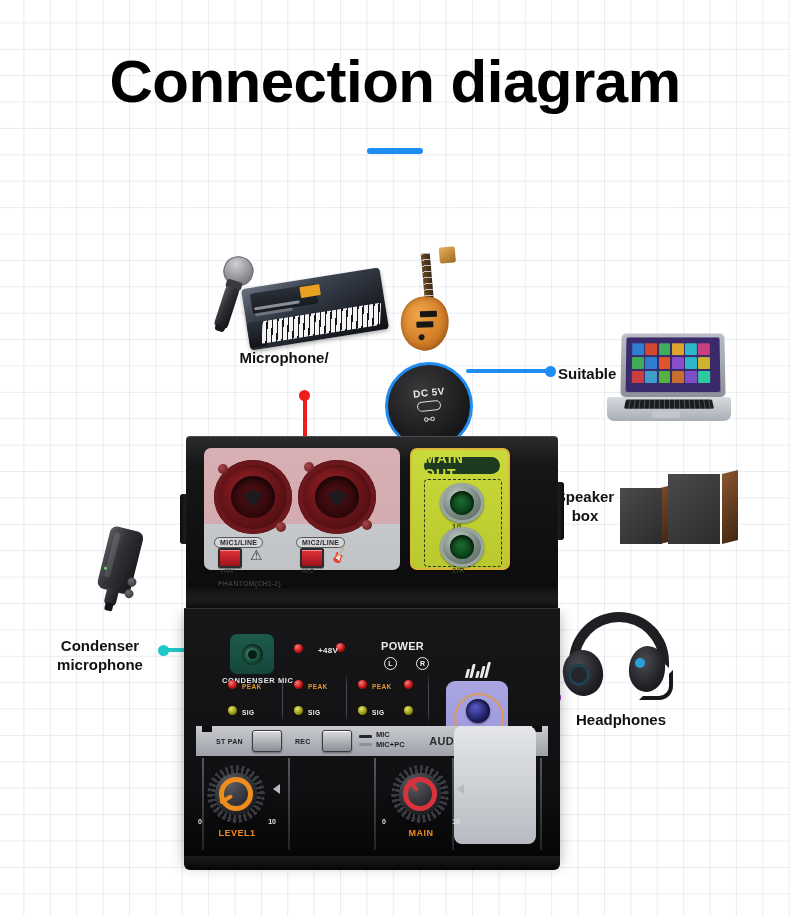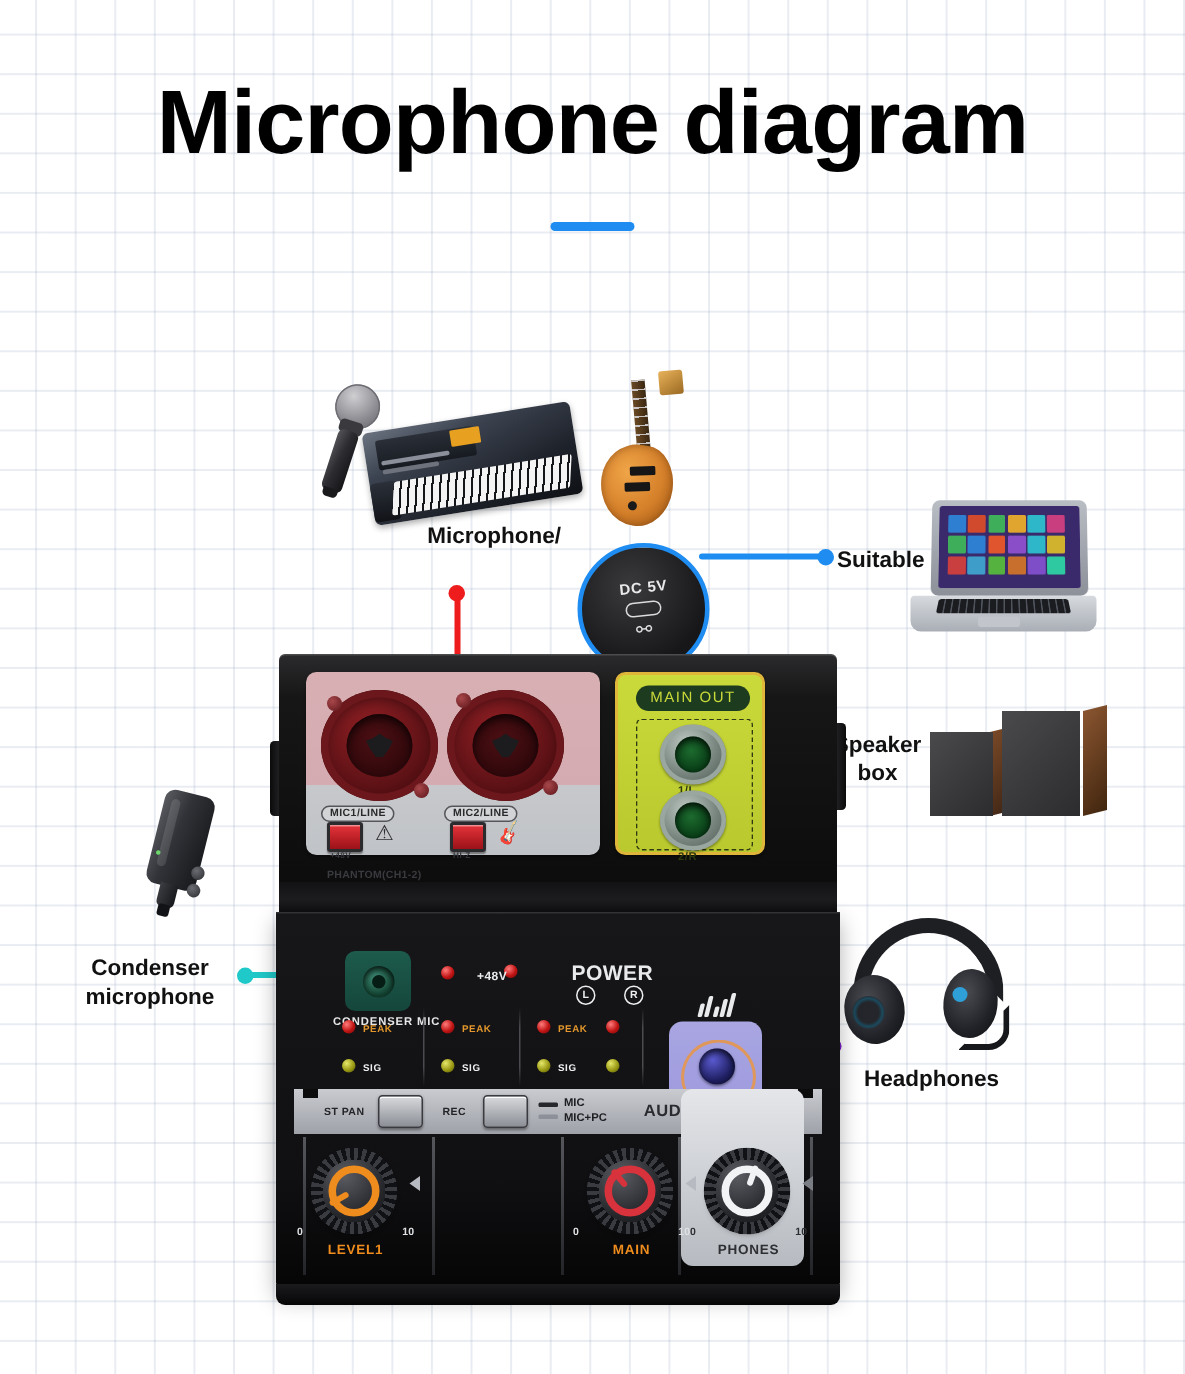--- a/index.html
+++ b/index.html
@@ -200,21 +200,21 @@
   #warn-ico{position:absolute;left:46px;top:99px;font-size:14px;color:#2e2f33;line-height:16px;}
   #gtr-ico{position:absolute;left:128px;top:100px;font-size:13px;color:#2e2f33;line-height:16px;transform:rotate(-18deg);}
   #phantom-txt{position:absolute;left:14px;top:132px;font-size:7px;font-weight:bold;color:#3a3b3f;letter-spacing:.2px;}
 
   
   #mainout-panel{position:absolute;left:224px;top:12px;width:100px;height:122px;border-radius:7px;
     background:linear-gradient(180deg,#cada3a,#b9c92e);box-shadow:0 1px 2px rgba(0,0,0,.35);
     border:2px solid #e0b63a;box-sizing:border-box;}
   #mainout-panel .pill{position:absolute;left:12px;top:7px;width:76px;height:17px;border-radius:9px;
     background:#1d3b1f;display:flex;align-items:center;justify-content:center;}
-  #mainout-panel .pill span{font-size:10px;font-weight:normal;color:#cada3a;letter-spacing:1px;}
+  #mainout-panel .pill span{font-size:14px;font-weight:bold;color:#cada3a;letter-spacing:1px;}
   #mainout-panel .dashbox{position:absolute;left:12px;top:29px;width:76px;height:86px;border:1.5px dashed #2f3a12;border-radius:4px;}
   .trs{position:absolute;left:28px;width:44px;height:40px;border-radius:50%;
     background:radial-gradient(circle at 40% 32%,#bfc9c4,#79867f 52%,#45524c);
     box-shadow:inset 0 0 0 3px #9aa7a0,0 1px 2px rgba(0,0,0,.4);}
   .trs .hole{position:absolute;left:10px;top:8px;width:24px;height:24px;border-radius:50%;
     background:radial-gradient(circle at 45% 40%,#1d6b2f,#083d16 70%);box-shadow:inset 0 2px 5px rgba(0,0,0,.8);}
   #trs1{top:33px;} #trs2{top:77px;}
   .trs-lab{position:absolute;left:40px;font-size:7.5px;font-weight:bold;color:#2d3a10;letter-spacing:.4px;}
   #trs-lab1{top:72px;} #trs-lab2{top:116px;}
 
@@ -228,21 +228,21 @@
   #cond-label{position:absolute;left:26px;top:44px;font-size:7.5px;font-weight:bold;color:#e7e7e9;letter-spacing:.6px;}
 
   .led{position:absolute;width:9px;height:9px;border-radius:50%;}
   .led.red{background:radial-gradient(circle at 35% 32%,#ff7a7a,#c01414 55%,#6d0606);}
   .led.yel{background:radial-gradient(circle at 35% 32%,#e6e66a,#9a9a15 55%,#4e4e06);}
   .ledlab{position:absolute;font-size:6.5px;font-weight:bold;letter-spacing:.4px;}
   .ledlab.o{color:#e2962b;} .ledlab.w{color:#eceef0;}
   .divider{position:absolute;width:1px;background:linear-gradient(180deg,transparent,#4b4b50 25%,#4b4b50 75%,transparent);}
 
   #lbl-48v{position:absolute;left:122px;top:14px;font-size:8px;font-weight:bold;color:#e9eaec;letter-spacing:.3px;}
-  #lbl-power{position:absolute;left:185px;top:8px;font-size:14px;font-weight:bold;color:#e9eaec;letter-spacing:.3px;}
+  #lbl-power{position:absolute;left:185px;top:8px;font-size:11px;font-weight:bold;color:#e9eaec;letter-spacing:.3px;}
   .lr-circ{position:absolute;width:13px;height:13px;border-radius:50%;border:1.6px solid #eceef0;box-sizing:border-box;
     display:flex;align-items:center;justify-content:center;font-size:7px;font-weight:bold;color:#eceef0;}
   #lr-l{left:188px;top:25px;} #lr-r{left:220px;top:25px;}
 
   
   #grey-strip{position:absolute;left:10px;top:290px;width:352px;height:30px;
     background:linear-gradient(180deg,#c9cbd0,#9ea1a8);}
   #grey-strip .notch{position:absolute;top:0;width:10px;height:6px;background:#0c0c0d;}
   .sqbtn{position:absolute;top:4px;width:30px;height:22px;border-radius:3px;
     background:linear-gradient(180deg,#d8dadd,#8b8e95);box-shadow:inset 0 1px 0 #fff,0 1px 2px rgba(0,0,0,.4);
@@ -287,21 +287,21 @@
   .scale0,.scale10{position:absolute;top:56px;font-size:7px;font-weight:bold;color:#dfe1e4;}
   .scale0{left:2px;} .scale10{right:2px;}
   .knob-name{position:absolute;left:0;right:0;top:66px;text-align:center;font-size:9px;font-weight:bold;letter-spacing:.5px;}
   .vdiv{position:absolute;top:-4px;width:1.5px;height:92px;background:linear-gradient(180deg,#56575c,#232428);}
 </style>
 </head>
 <body>
 
 <div id="grid"></div>
 
-<div id="page-title">Microphone diagram</div>
+<div id="page-title">Connection diagram</div>
 <div id="title-rule"></div>
 <div id="subtitle">
 </div>
 
 <div class="eq" id="mic-dyn">
   <div class="head"></div>
   <div class="neck"></div>
   <div class="body"></div>
   <div class="tip"></div>
 </div>
@@ -387,21 +387,21 @@
 </div>
 
 <div id="dc-port">
   <div class="dctxt">DC 5V</div>
   <div class="usbc"></div>
   <div class="usbsym">⚯</div>
 </div>
 
 <div class="callout-line v" style="left:303px;top:396px;height:70px;background:#ee1c1c;"></div>
 <div class="callout-dot" style="left:299px;top:390px;background:#ee1c1c;"></div>
-<div class="callout-label" style="left:194px;top:348px;width:180px;text-align:right;">
+<div class="callout-label" style="left:194px;top:348px;width:180px;text-align:center;">
   <div>Microphone/</div>
 </div>
 
 <div class="callout-line" style="left:466px;top:369px;width:84px;background:#1e8cf0;"></div>
 <div class="callout-dot" style="left:545px;top:366px;background:#1e8cf0;"></div>
 <div class="callout-label" style="left:558px;top:364px;">Suitable</div>
 
 <div class="callout-line" style="left:476px;top:507px;width:80px;background:#14cc14;"></div>
 <div class="callout-dot" style="left:551px;top:504px;background:#14cc14;"></div>
 <div class="callout-label" style="left:552px;top:487px;width:66px;text-align:center;">
@@ -562,27 +562,16 @@
         <div class="knob-knurl"></div>
         <div class="knob-ring" style="border-color:#d8323c;"></div>
         <div class="knob-ptr" style="background:#d8323c;transform:rotate(-40deg);transform-origin:50% 18px;"></div>
       </div>
       <div class="knob-arrow"></div>
       <div class="scale0">0</div>
       <div class="scale10">10</div>
       <div class="knob-name" style="color:#ef8c1e;text-align:center;">MAIN</div>
     </div>
 
-    <div class="knob-cell" id="kc4">
-      <div class="knob-outer">
-        <div class="knob-knurl"></div>
-        <div class="knob-ring" style="border-color:#f2f3f5;"></div>
-        <div class="knob-ptr" style="background:#f2f3f5;transform:rotate(20deg);transform-origin:50% 18px;"></div>
-      </div>
-      <div class="knob-arrow" style="border-right-color:#7a7d83;"></div>
-      <div class="scale0" style="color:#2e2f33;">0</div>
-      <div class="scale10" style="color:#2e2f33;">10</div>
-      <div class="knob-name" style="color:#2e2f33;">PHONES</div>
-    </div>
   </div>
 
   <div class="bottomLip"></div>
 </div>
 
 </body></html>

